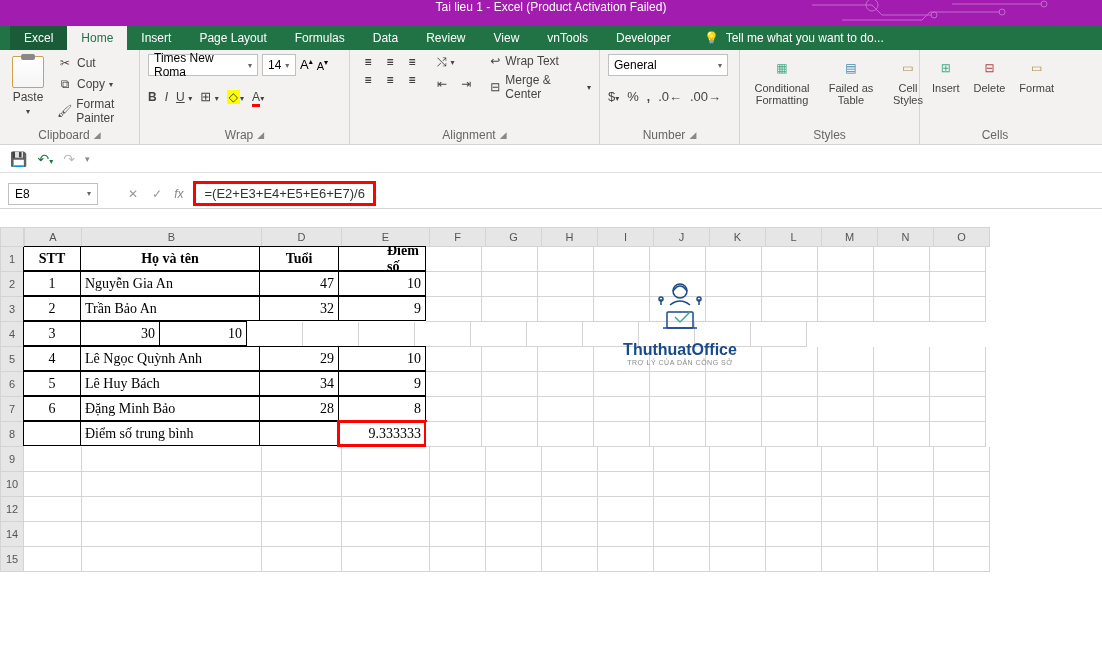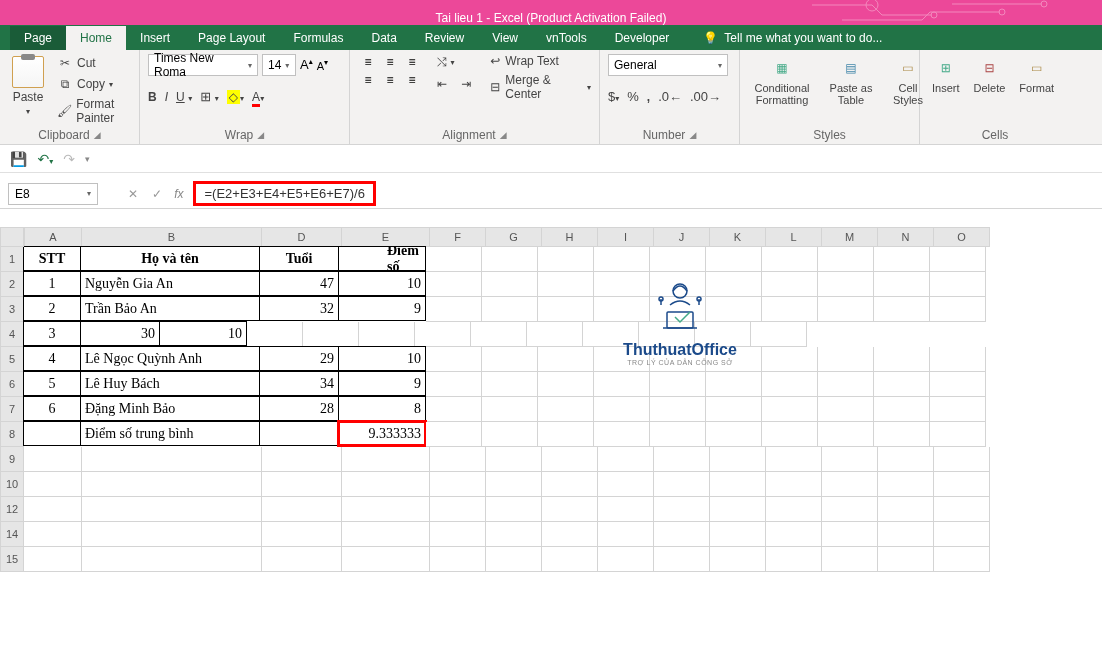--- a/index.html
+++ b/index.html
@@ -1,17 +1,17 @@
 <!DOCTYPE html>
 <html><head>
 <meta charset="utf-8">
 <style>
 * { margin:0; padding:0; box-sizing:border-box; font-family:"Segoe UI",Tahoma,sans-serif; font-size:12px; }
 body { background:#fff; width:1102px; height:670px; overflow:hidden; position:relative; }
-.titlebar { height:25px; background:#ec4899; color:#fff; display:flex; align-items:flex-end; justify-content:center; position:relative; }
+.titlebar { height:25px; background:#a21caf; color:#fff; display:flex; align-items:flex-start; justify-content:center; position:relative; }
 .titlebar .title { font-size:12px; }
 .titlebar .circuits { position:absolute; right:0; top:0; height:25px; width:300px; opacity:.35; }
 .menubar { height:25px; background:#217346; display:flex; align-items:flex-end; padding-left:10px; }
 .menubar .tab { padding:5px 14px; color:#fff; cursor:pointer; font-size:12px; }
 .menubar .tab.file { background:#1a5c38; }
 .menubar .tab.active { background:#f3f2f1; color:#217346; }
 .menubar .tell { margin-left:10px; display:flex; align-items:center; gap:6px; color:#fff; padding:5px 10px; }
 .ribbon { background:#f3f2f1; border-bottom:1px solid #d4d4d4; display:flex; height:95px; }
 .group { border-right:1px solid #d4d4d4; padding:4px 8px 2px; display:flex; flex-direction:column; justify-content:space-between; }
 .group-body { display:flex; gap:6px; align-items:flex-start; flex:1; }
@@ -73,21 +73,21 @@
         <path d="M40 20 h80 l8 -8 h70"></path>
         <circle cx="200" cy="12" r="3"></circle>
         <circle cx="70" cy="5" r="6"></circle>
         <path d="M150 4 h90"></path>
         <circle cx="242" cy="4" r="3"></circle>
       </g>
     </svg>
 </div>
 
 <div class="menubar">
-  <div class="tab file">Page</div>
+  <div class="tab file">Excel</div>
   <div class="tab active">Home</div>
   <div class="tab">Insert</div>
   <div class="tab">Page Layout</div>
   <div class="tab">Formulas</div>
   <div class="tab">Data</div>
   <div class="tab">Review</div>
   <div class="tab">View</div>
   <div class="tab">vnTools</div>
   <div class="tab">Developer</div>
   <div class="tell">
@@ -216,21 +216,21 @@
   </div>
 
   <div class="group" style="width:180px">
     <div class="group-body">
       <div class="big-btn">
           <span class="icon" style="width:24px;height:24px;color:#4a8">▦</span>
           <span class="lbl" style="width:60px">Conditional Formatting</span>
         </div>
       <div class="big-btn">
           <span class="icon" style="width:24px;height:24px;color:#48a">▤</span>
-          <span class="lbl" style="width:50px">Paste as Table</span>
+          <span class="lbl" style="width:50px">Failed as Table</span>
         </div>
       <div class="big-btn">
           <span class="icon" style="width:24px;height:24px;color:#a84">▭</span>
           <span class="lbl" style="width:36px">Cell Styles</span>
         </div>
     </div>
     <div class="group-label">
         <span>Styles</span>
       </div>
   </div>

